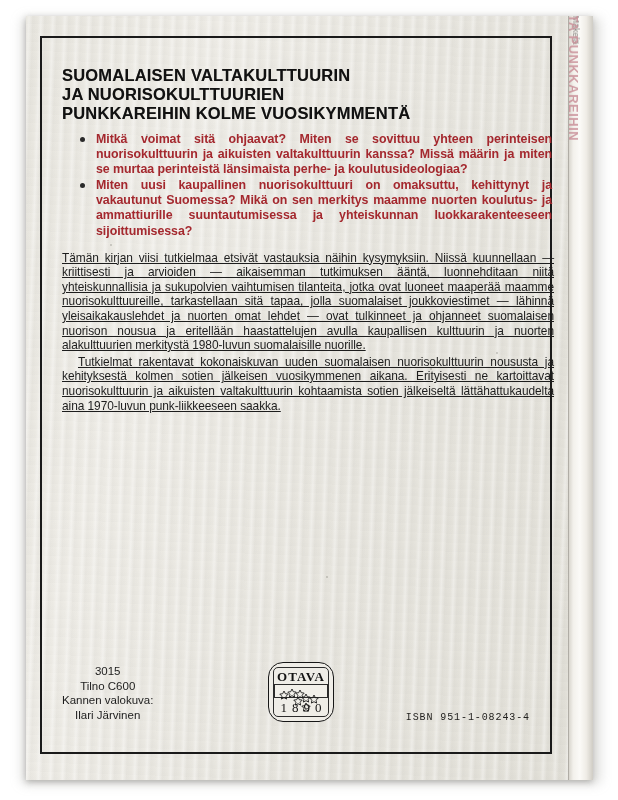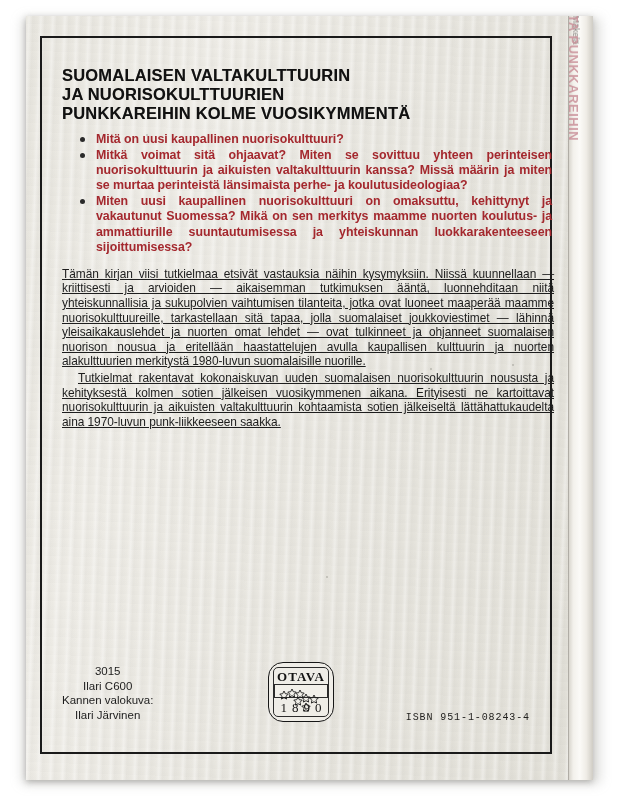--- a/index.html
+++ b/index.html
@@ -269,35 +269,34 @@
 
     <div class="content">
 
       <h1 class="title">
         <span class="title-line">SUOMALAISEN VALTAKULTTUURIN</span>
         <span class="title-line">JA NUORISOKULTTUURIEN</span>
         <span class="title-line">PUNKKAREIHIN KOLME VUOSIKYMMENTÄ</span>
       </h1>
 
       <ul class="questions">
-        <li>Mitä on uusi kaupallinen nuorisokulttuuri?</li>
         <li>Mitkä voimat sitä ohjaavat? Miten se sovittuu yhteen perinteisen nuorisokulttuurin ja aikuisten valtakulttuurin kanssa? Missä määrin ja miten se murtaa perinteistä länsimaista perhe- ja koulutusideologiaa?</li>
         <li>Miten uusi kaupallinen nuorisokulttuuri on omaksuttu, kehittynyt ja vakautunut Suomessa? Mikä on sen merkitys maamme nuorten koulutus- ja ammattiurille suuntautumisessa ja yhteiskunnan luokkarakenteeseen sijoittumisessa?</li>
       </ul>
 
       <p class="body">Tämän kirjan viisi tutkielmaa etsivät vastauksia näihin kysymyksiin. Niissä kuunnellaan — kriittisesti ja arvioiden — aikaisemman tutkimuksen ääntä, luonnehditaan niitä yhteiskunnallisia ja sukupolvien vaihtumisen tilanteita, jotka ovat luoneet maaperää maamme nuorisokulttuureille, tarkastellaan sitä tapaa, jolla suomalaiset joukkoviestimet — lähinnä yleisaikakauslehdet ja nuorten omat lehdet — ovat tulkinneet ja ohjanneet suomalaisen nuorison nousua ja eritellään haastattelujen avulla kaupallisen kulttuurin ja nuorten alakulttuurien merkitystä 1980-luvun suomalaisille nuorille.</p>
       <p class="body">Tutkielmat rakentavat kokonaiskuvan uuden suomalaisen nuorisokulttuurin noususta ja kehityksestä kolmen sotien jälkeisen vuosikymmenen aikana. Erityisesti ne kartoittavat nuorisokulttuurin ja aikuisten valtakulttuurin kohtaamista sotien jälkeiseltä lättähattukaudelta aina 1970-luvun punk-liikkeeseen saakka.</p>
 
     </div>
 
     <div class="footer">
 
       <div class="imprint">
         <span>3015</span>
-        <span>Ilari C600</span>
+        <span>Tilno C600</span>
         <span>Kannen valokuva:</span>
         <span>Ilari Järvinen</span>
       </div>
 
       <div class="logo">
         <div class="logo-inner">
           <div class="logo-word">OTAVA</div>
           <div class="logo-stars">
             <svg width="52" height="30" viewBox="0 0 52 30" aria-hidden="true">
               <g fill="none" stroke="#1b1b1b" stroke-width="0.9" stroke-linejoin="round">

